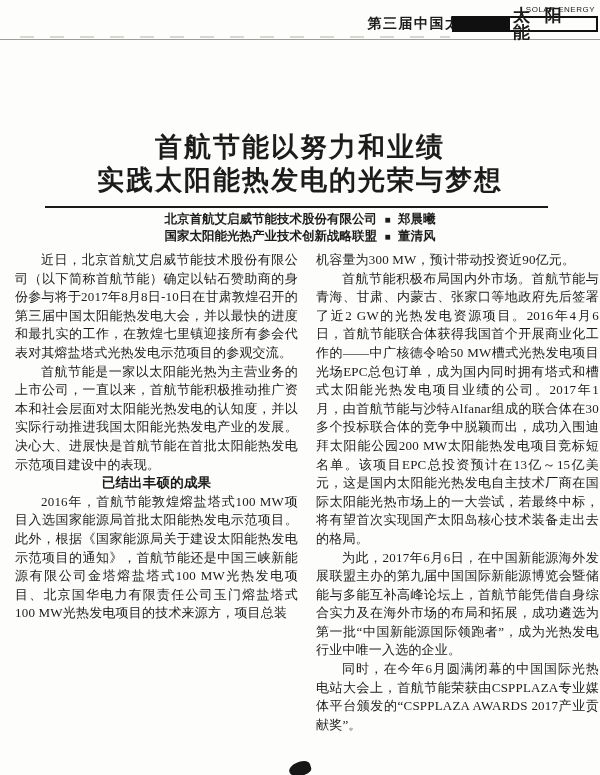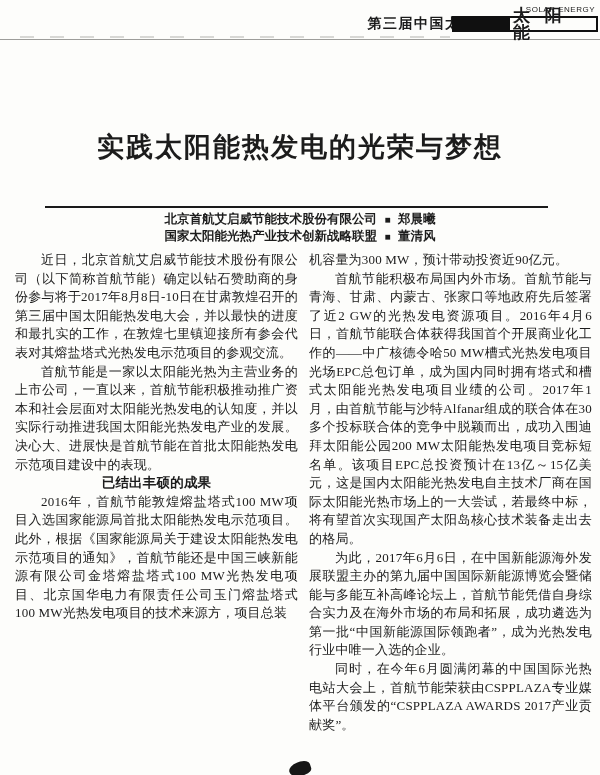--- a/index.html
+++ b/index.html
@@ -30,21 +30,21 @@
   .article-title { position:absolute; top:131px; left:0; width:100%;
     text-align:center; font-family:"Liberation Sans", sans-serif;
     font-weight:700; font-size:27px; line-height:33px; letter-spacing:2px; }
   .rule { position:absolute; top:206px; left:45px; right:52px;
     border-top:2px solid #1a1a1a; }
   .authors { position:absolute; top:211px; left:0; width:100%;
     text-align:center; font-family:"Liberation Sans", sans-serif;
     font-weight:700; font-size:12.5px; line-height:17px; }
   .author-row .sq { font-size:10px; padding:0 4px; }
   
-  .body { position:absolute; top:251px; left:15px; display:flex; gap:11px; }
+  .body { position:absolute; top:251px; left:15px; display:flex; gap:18px; }
   .col { width:283px; text-align:justify; font-size:13px;
     line-height:18.6px; letter-spacing:0.2px; }
   .col p { margin:0; text-indent:2em; }
   .col p.cont { text-indent:0; }
   .col h3 { margin:0; text-indent:0; text-align:center;
     font-family:"Liberation Sans", sans-serif; font-weight:700;
     font-size:13.5px; line-height:18.6px; }
   
   .ornament { position:absolute; left:289px; top:762px; width:22px; height:14px;
     background:#161616; border-radius:55% 45% 40% 60%; transform:rotate(-18deg); }
@@ -60,20 +60,21 @@
       <div class="solar-energy">SOLAR ENERGY</div>
       <div class="band">
         <div class="band-black"></div>
         <div class="band-box">太 阳 能</div>
       </div>
     </div>
     <div class="smudge"></div>
   </div>
 
   <div class="article-title">
+    <div>首航节能以努力和业绩</div>
     <div>实践太阳能热发电的光荣与梦想</div>
   </div>
 
   <div class="rule"></div>
 
   <div class="authors">
     <div class="author-row">
       <span>北京首航艾启威节能技术股份有限公司</span>
       <span class="sq">■</span>
       <span>郑晨曦</span>

